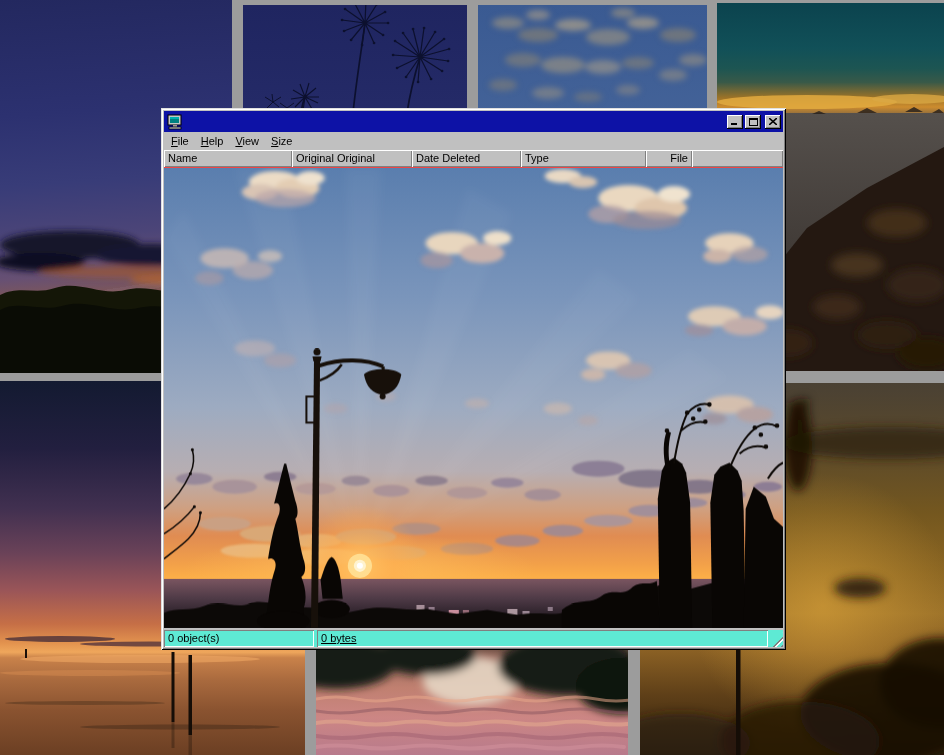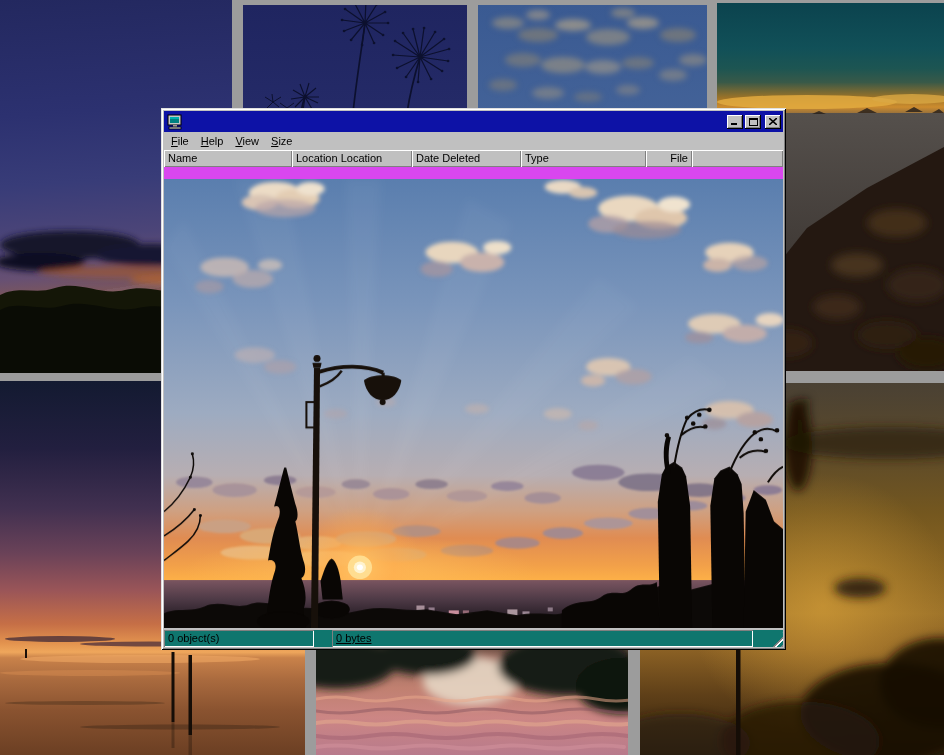--- a/index.html
+++ b/index.html
@@ -47,28 +47,28 @@
   #titlebar .wicon{width:16px;height:16px;margin:1px 3px 0 1px;flex:0 0 auto;}
   #title-text{color:#fff;font-weight:bold;font-size:11px;flex:1 1 auto;overflow:hidden;white-space:nowrap;}
   .tbtn{width:16px;height:14px;background:#c0c0c0;flex:0 0 auto;position:relative;
     box-shadow:inset -1px -1px 0 #000, inset 1px 1px 0 #fff, inset -2px -2px 0 #808080;
     margin-left:2px;display:flex;align-items:center;justify-content:center;}
   .tbtn svg{display:block}
   #btn-close{margin-left:4px;}
   #menubar{height:18px;flex:0 0 auto;display:flex;align-items:center;padding-left:1px;background:#c0c0c0;}
   .menu-item{display:inline-block;font-size:11px;color:#000;padding:2px 6px 3px 6px;}
   .menu-item::first-letter{text-decoration:underline;}
-  #colheads{height:29px;flex:0 0 auto;display:flex;background:#d946ef;justify-content:center;}
+  #colheads{height:18px;flex:0 0 auto;display:flex;background:#ef4444;justify-content:center;}
   .colhead{box-sizing:border-box;height:17px;background:#c0c0c0;font-size:11px;color:#000;
     box-shadow:inset 1px 1px 0 #fff, inset -1px -1px 0 #808080;
     padding:2px 4px 0 4px;white-space:nowrap;overflow:hidden;}
   .colhead.right{text-align:right;}
   #content{flex:1 1 auto;position:relative;overflow:hidden;background:#6b8cb8;}
   #content svg{position:absolute;left:0;top:0;width:100%;height:100%;}
-  #statusbar{flex:0 0 auto;height:17px;margin-top:2px;display:flex;align-items:stretch;background:#0f766e;gap:15px;}
+  #statusbar{flex:0 0 auto;height:17px;margin-top:2px;display:flex;align-items:stretch;background:#5eead4;}
   .spanel{box-shadow:inset 1px 1px 0 #808080, inset -1px -1px 0 #fff;
     font-size:11px;color:#000;padding:2px 0 0 4px;box-sizing:border-box;white-space:nowrap;overflow:hidden;}
   #sp1{width:150px;margin-right:3px;}
   #sp2{flex:1 1 auto;margin-right:2px;text-decoration:underline;}
   #grip{width:13px;height:17px;flex:0 0 auto;
     background:repeating-linear-gradient(135deg,rgba(0,0,0,0) 0 3px,#808080 3px 4.5px,#fdfdfd 4.5px 5.5px);
     clip-path:polygon(100% 15%,100% 100%,15% 100%);}
 </style>
 </head>
 <body>
@@ -281,21 +281,21 @@
 
   <div id="menubar">
     <span class="menu-item">File</span>
     <span class="menu-item">Help</span>
     <span class="menu-item">View</span>
     <span class="menu-item">Size</span>
   </div>
 
   <div id="colheads">
     <div class="colhead" style="width:128px">Name</div>
-    <div class="colhead" style="width:120px">Location Location</div>
+    <div class="colhead" style="width:120px">Original Original</div>
     <div class="colhead" style="width:109px">Date Deleted</div>
     <div class="colhead" style="width:125px">Type</div>
     <div class="colhead right" style="width:46px">File</div>
     <div class="colhead" style="flex:1 1 auto"></div>
   </div>
 
   <div id="content">
     <svg viewBox="0 0 613 459" preserveAspectRatio="none">
       <defs>
         <linearGradient id="sky" x1="0" y1="0" x2="0" y2="1">

